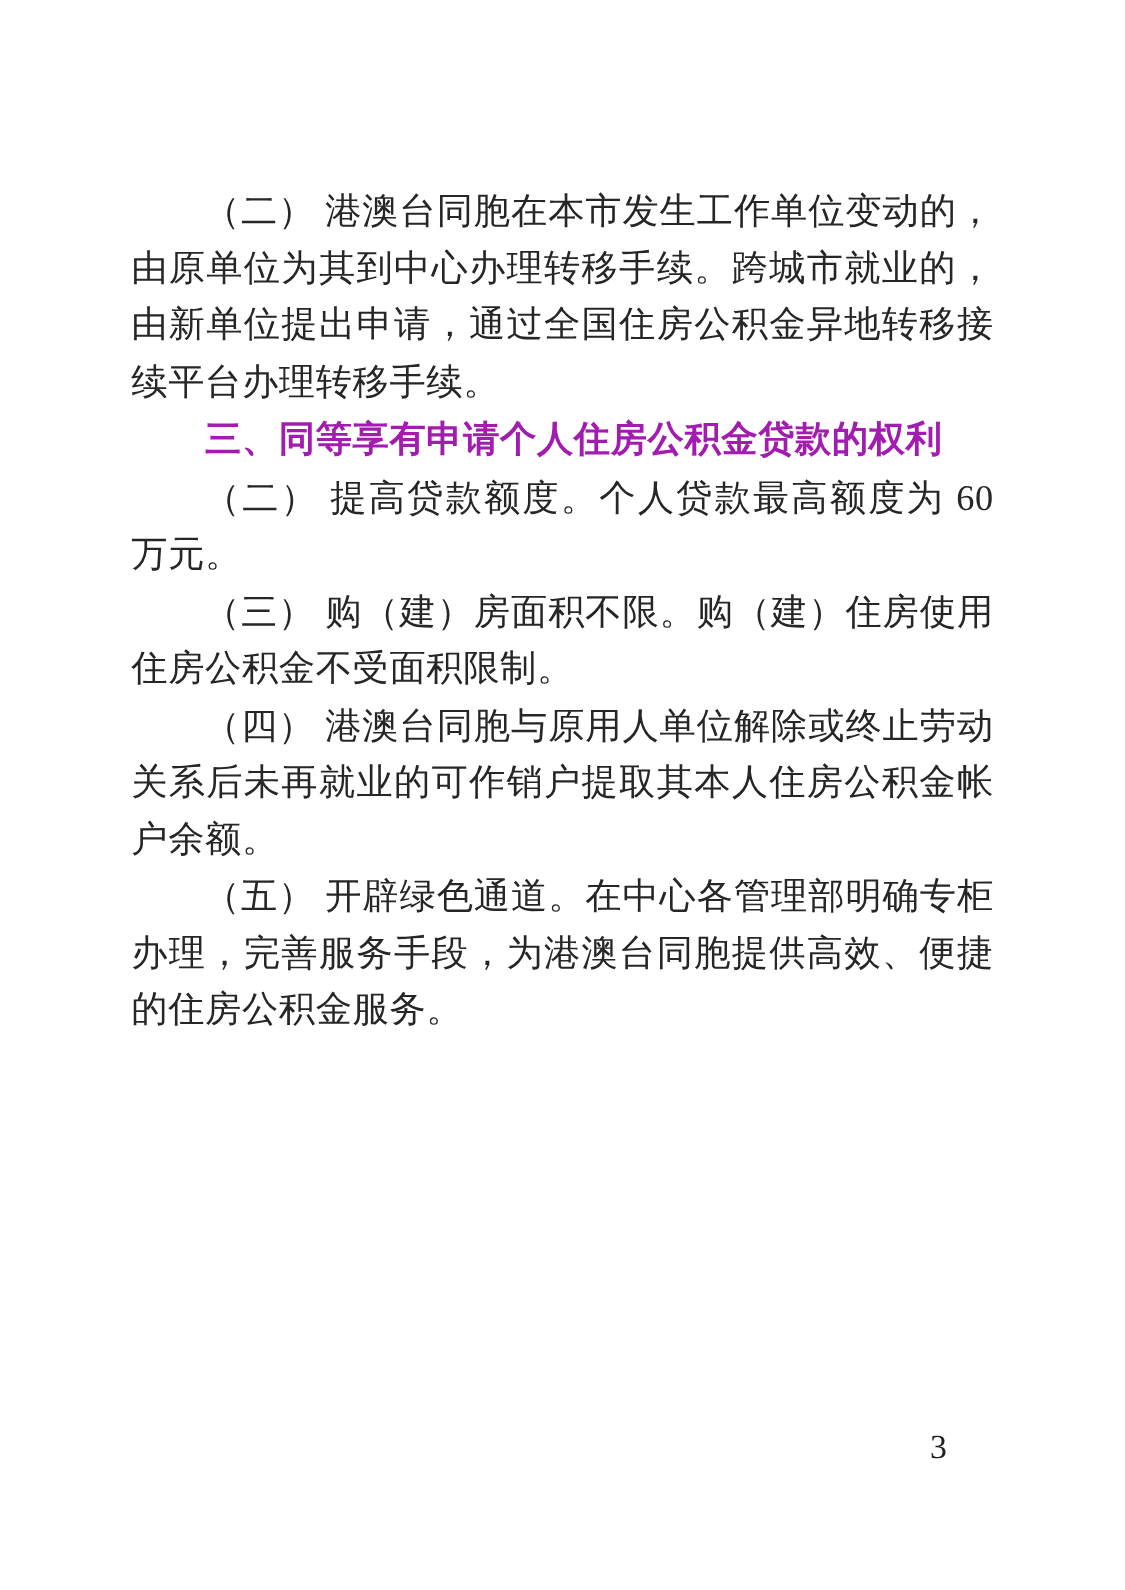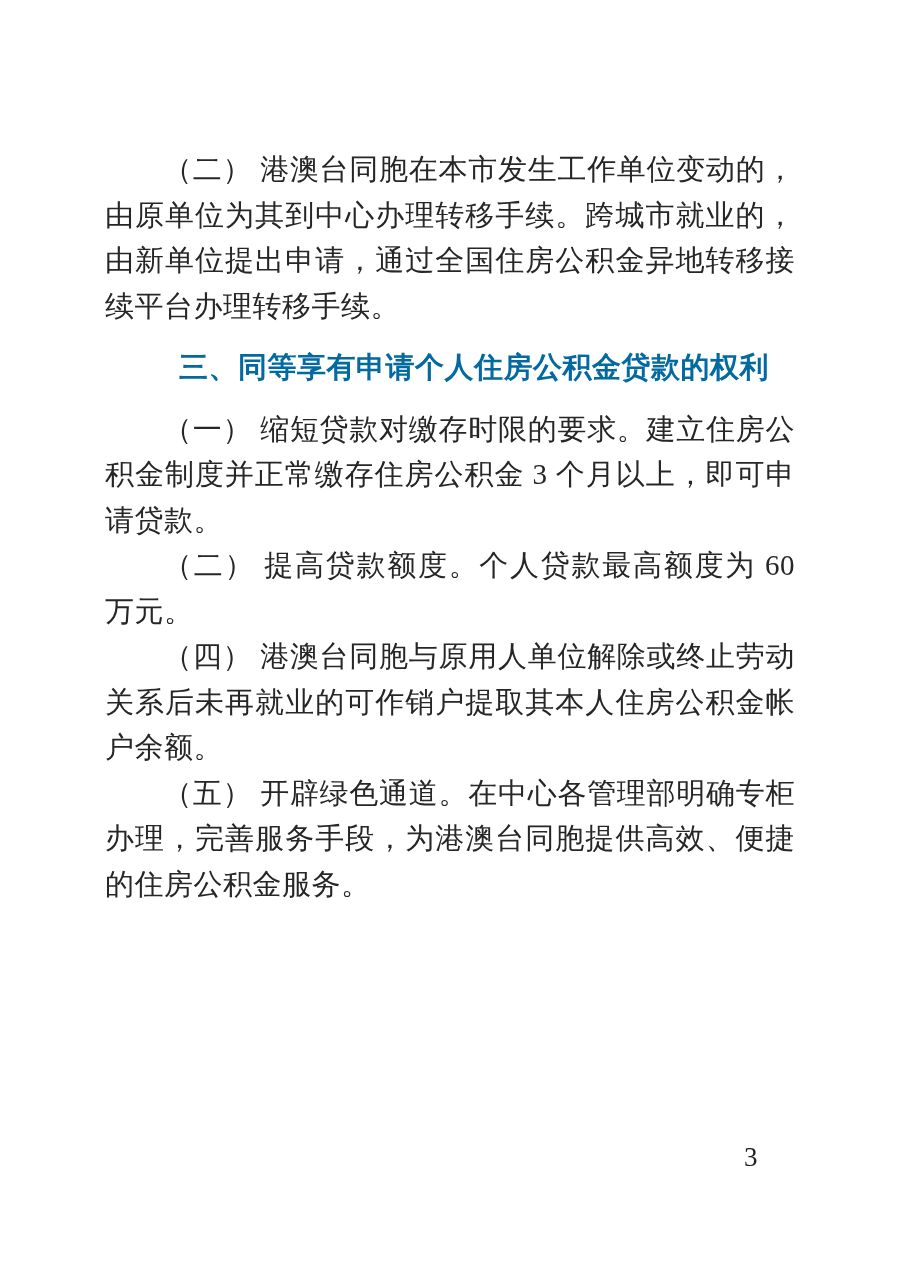--- a/index.html
+++ b/index.html
@@ -26,45 +26,45 @@
     font-size: 29px;
     line-height: 45.5px;
     text-align: justify;
     text-indent: 2em;
     font-family: "Liberation Serif", "DejaVu Serif", serif;
     font-weight: normal;
     color: #262626;
     letter-spacing: 0.5px;
   }
   .heading {
-    margin: 16px;
+    margin: 1px;
     font-size: 29px;
     line-height: 45.5px;
     text-align: justify;
     text-indent: 2em;
     font-family: "Liberation Sans", "DejaVu Sans", sans-serif;
     font-weight: bold;
-    color: #0369a1;
+    color: #a21caf;
     letter-spacing: 0.5px;
   }
   .page-number {
     position: absolute;
     left: 744px;
     top: 1142px;
     font-size: 27px;
     line-height: 30px;
     font-family: "Liberation Serif", "DejaVu Serif", serif;
     color: #1f1f1f;
   }
 </style>
 </head>
 <body>
 
 <div class="doc-content" id="content-root">
     <p class="para">（二） 港澳台同胞在本市发生工作单位变动的，由原单位为其到中心办理转移手续。跨城市就业的，由新单位提出申请，通过全国住房公积金异地转移接续平台办理转移手续。</p>
     <p class="heading">三、同等享有申请个人住房公积金贷款的权利</p>
-    <p class="para">（一） 缩短贷款对缴存时限的要求。建立住房公积金制度并正常缴存住房公积金 3 个月以上，即可申请贷款。</p>
     <p class="para">（二） 提高贷款额度。个人贷款最高额度为 60 万元。</p>
+    <p class="para">（三） 购（建）房面积不限。购（建）住房使用住房公积金不受面积限制。</p>
     <p class="para">（四） 港澳台同胞与原用人单位解除或终止劳动关系后未再就业的可作销户提取其本人住房公积金帐户余额。</p>
     <p class="para">（五） 开辟绿色通道。在中心各管理部明确专柜办理，完善服务手段，为港澳台同胞提供高效、便捷的住房公积金服务。</p>
   </div>
 
 <div class="page-number">3</div>
 
 </body></html>

